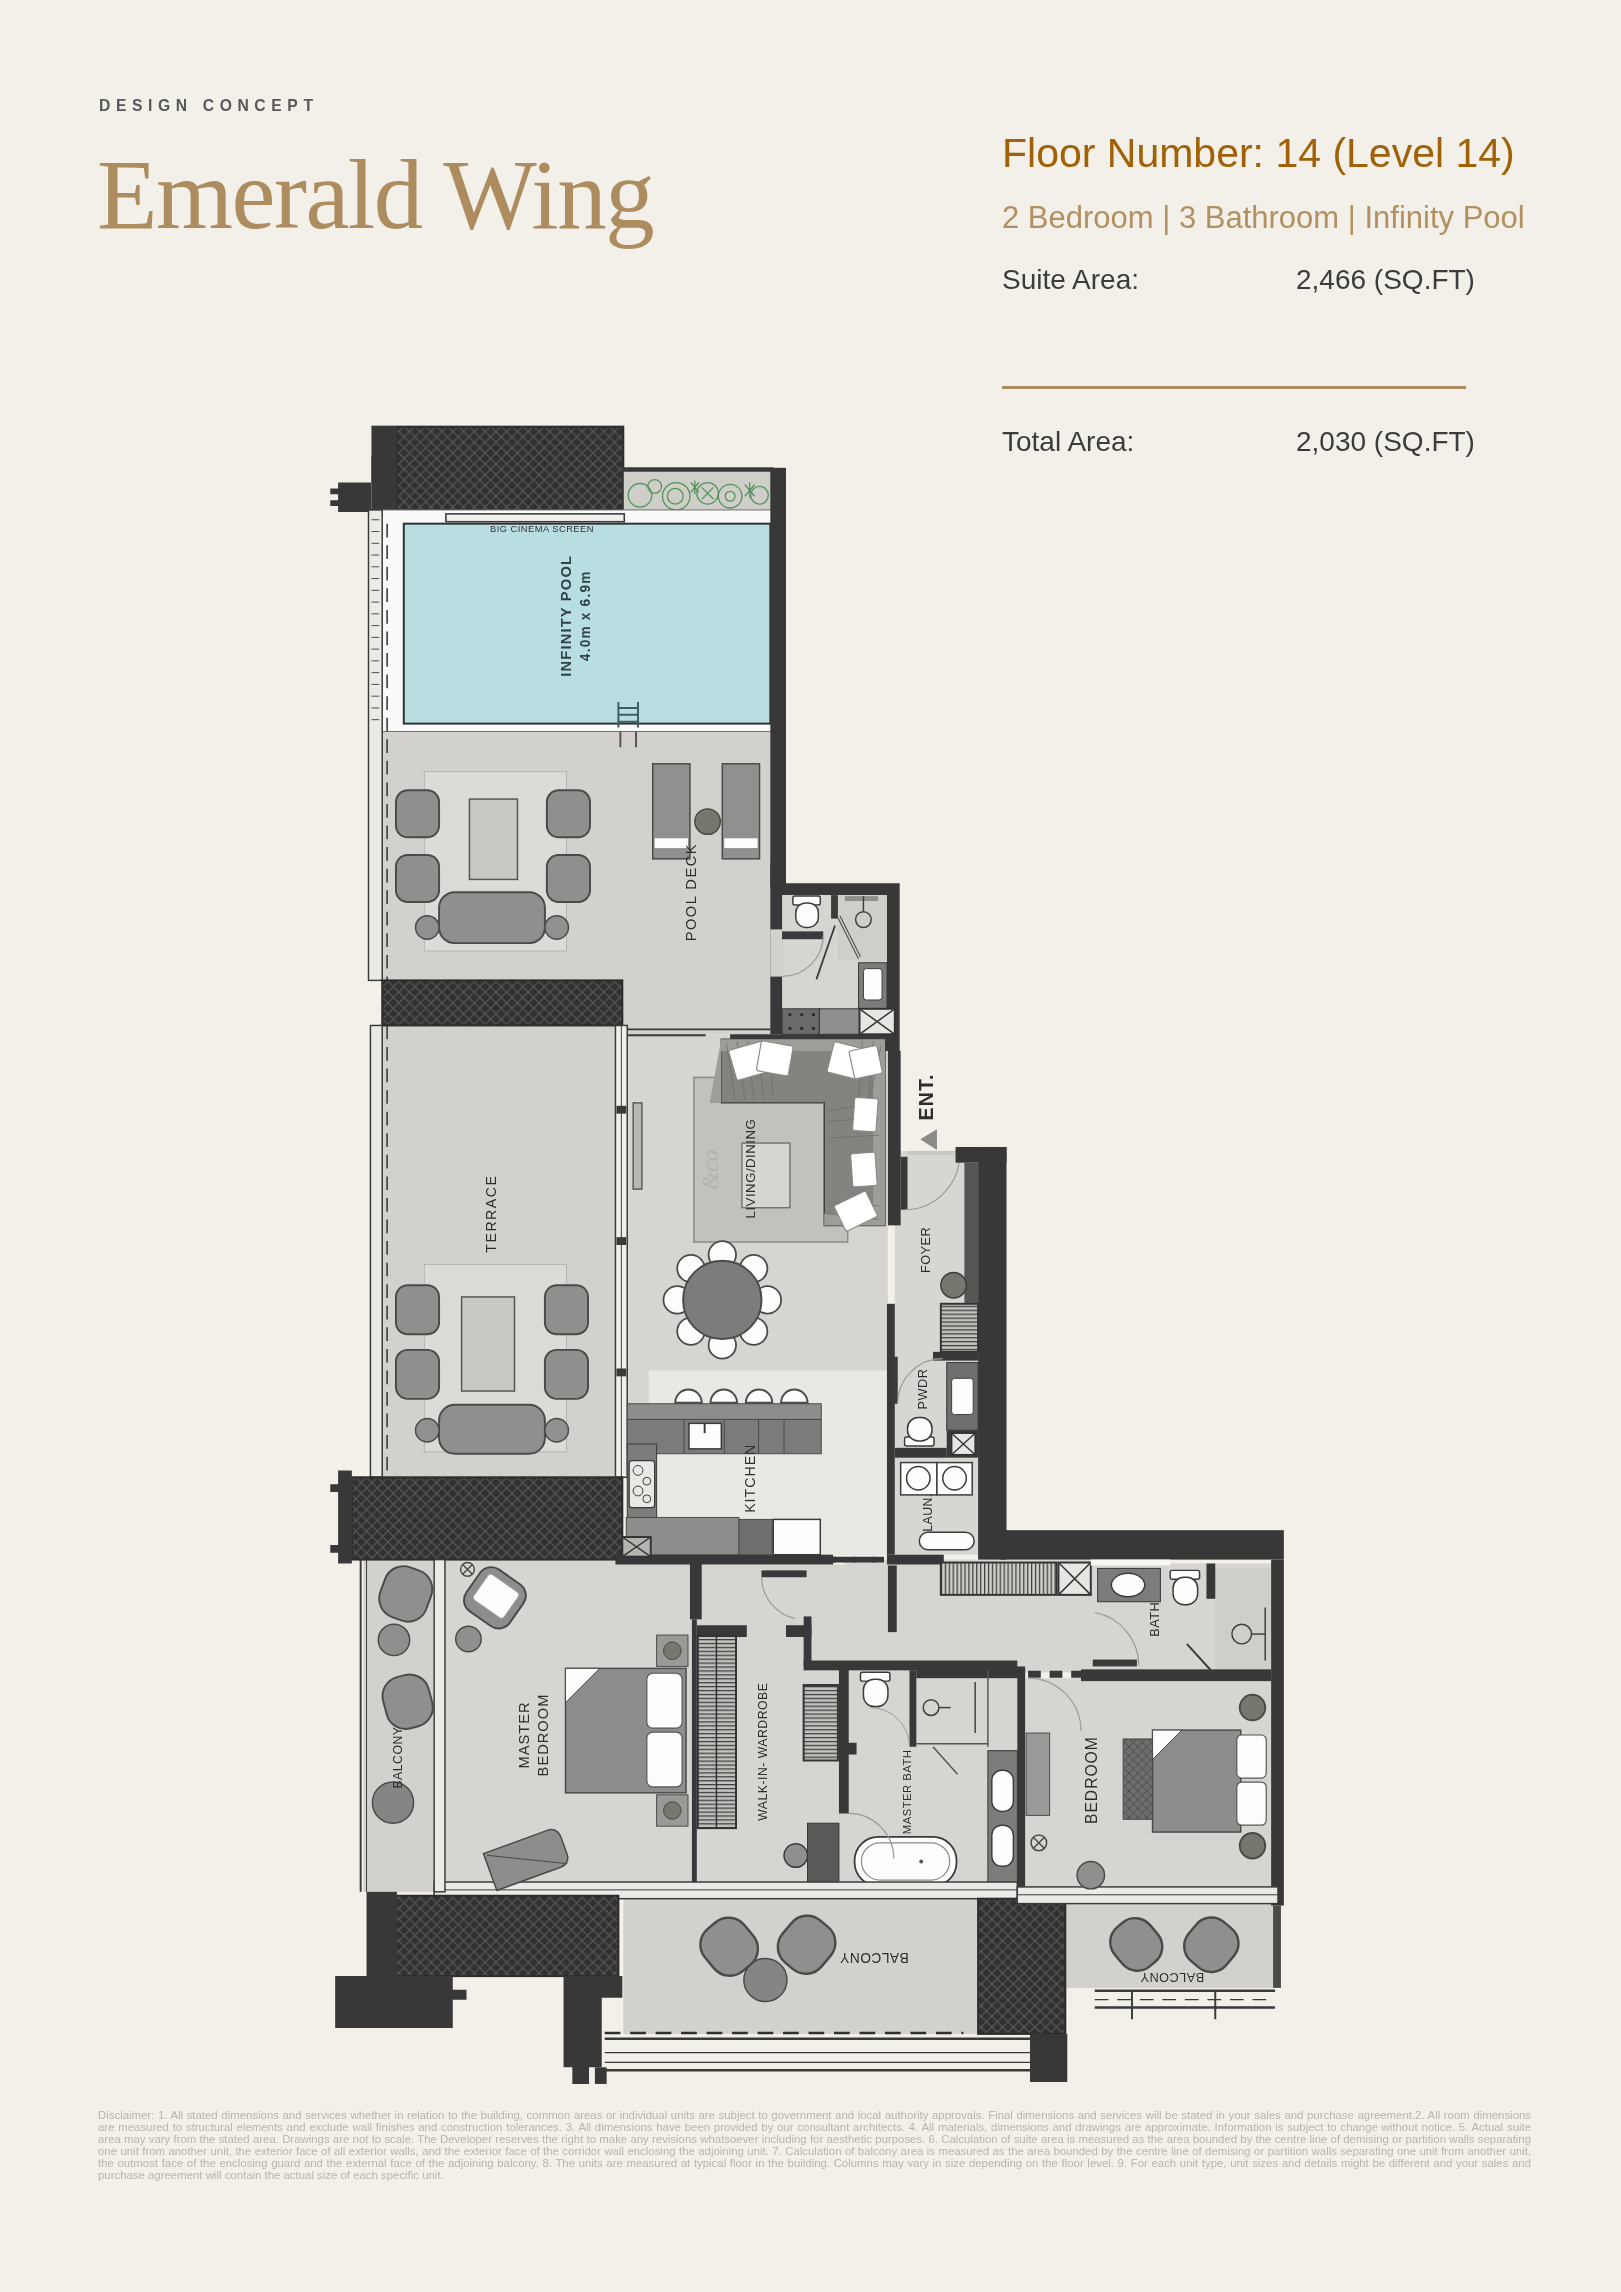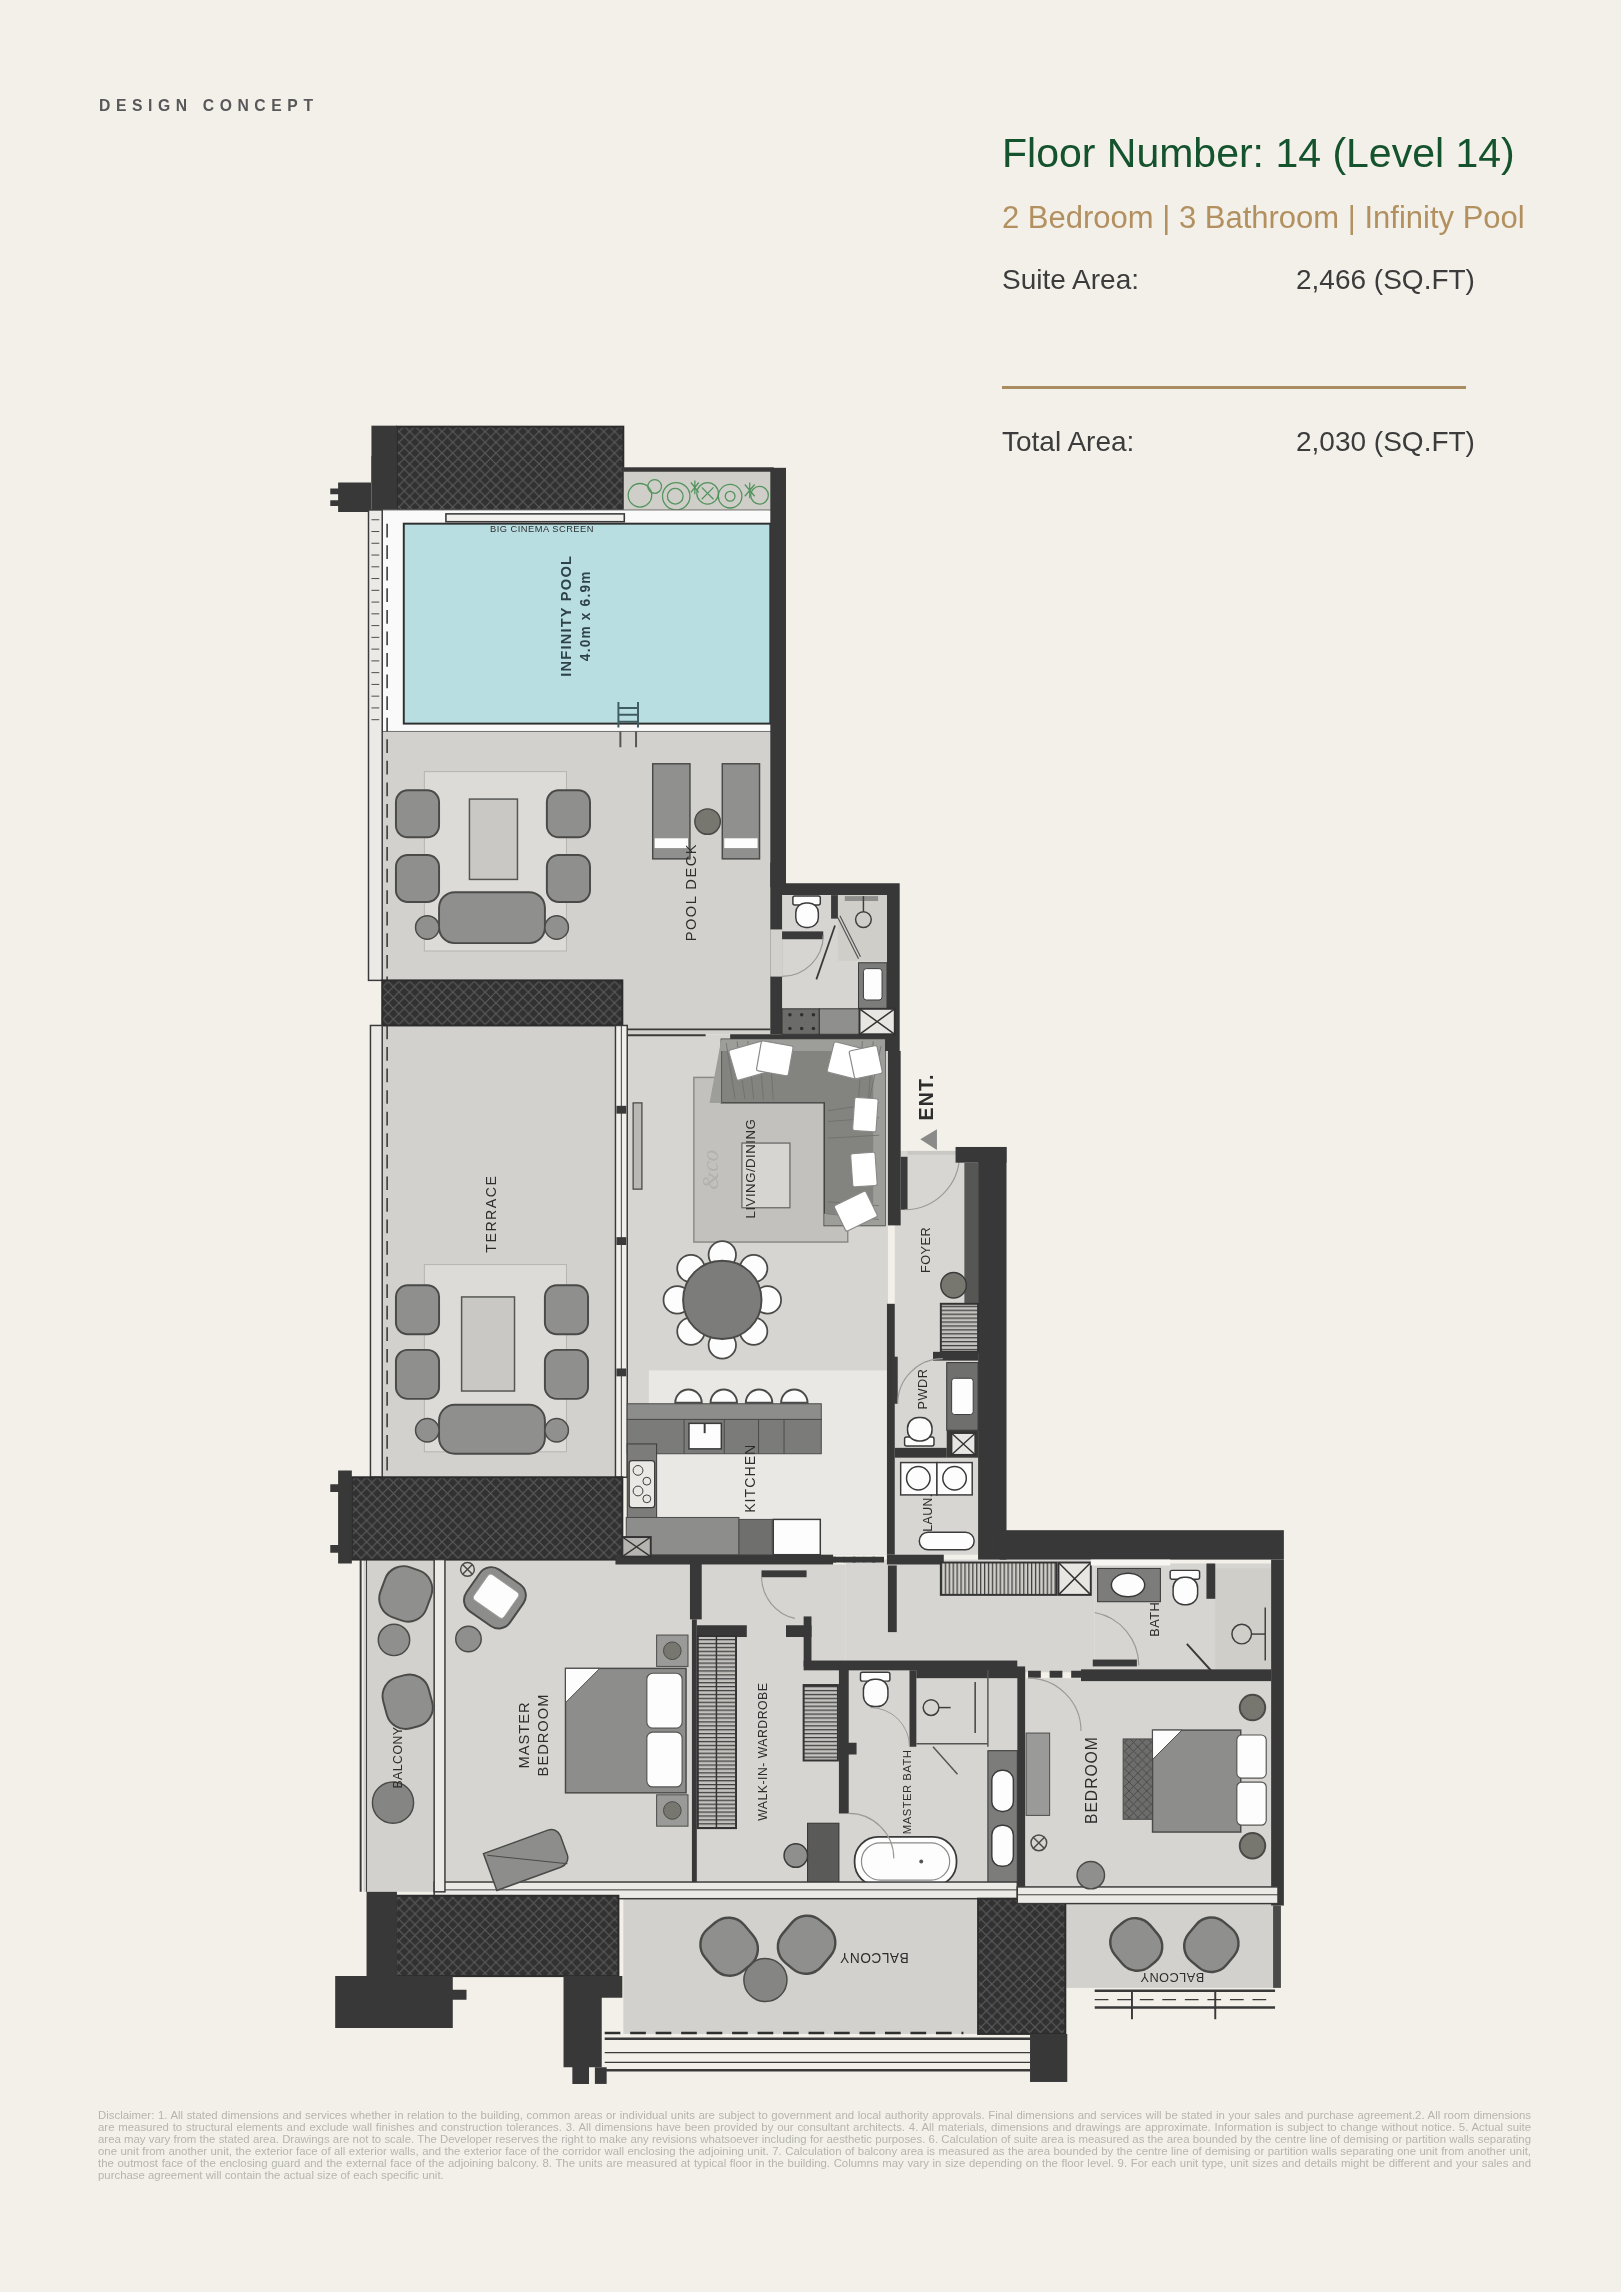--- a/index.html
+++ b/index.html
@@ -2,34 +2,35 @@
 <html><head>
 <meta charset="utf-8">
 <style>
   html,body{margin:0;padding:0;}
   .page{position:relative;width:1621px;height:2293px;background:#f3f0e9;overflow:hidden;
         font-family:"Liberation Sans", sans-serif;}
   .kicker{position:absolute;left:99px;top:97px;font-size:15.7px;letter-spacing:5.6px;
           color:#58585a;font-weight:bold;}
   .title{position:absolute;left:97px;top:138px;font-family:"Liberation Serif",serif;
          font-size:99px;color:#ad8c5f;letter-spacing:-1.5px;}
-  .fnum{position:absolute;left:1002px;top:130px;font-size:41px;color:#14532d;white-space:nowrap;}
+  .fnum{position:absolute;left:1002px;top:130px;font-size:41px;color:#a16207;white-space:nowrap;}
   .fsub{position:absolute;left:1002px;top:200px;font-size:31px;color:#b29060;white-space:nowrap;}
   .arow{position:absolute;left:1002px;width:588px;font-size:28px;color:#3c3c3c;white-space:nowrap;}
   .arow .v{position:absolute;left:294px;top:0;}
   .goldline{position:absolute;left:1002px;top:386px;width:464px;height:2.9px;background:#a98c5f;}
   .disc{position:absolute;left:98px;top:2109px;width:1433px;font-size:11.4px;line-height:12px;
         color:#b6b4af;text-align:justify;}
 </style>
 </head>
 <body>
 <div class="page">
 
   <div class="kicker">DESIGN CONCEPT</div>
 
+  <div class="title">Emerald Wing</div>
 
   <div class="fnum">Floor Number: 14 (Level 14)</div>
 
   <div class="fsub">2 Bedroom | 3 Bathroom | Infinity Pool</div>
 
   <div class="arow" style="top:264px;">Suite Area: <span class="v">2,466 (SQ.FT)</span></div>
 
 
   <div class="goldline"></div>
 

